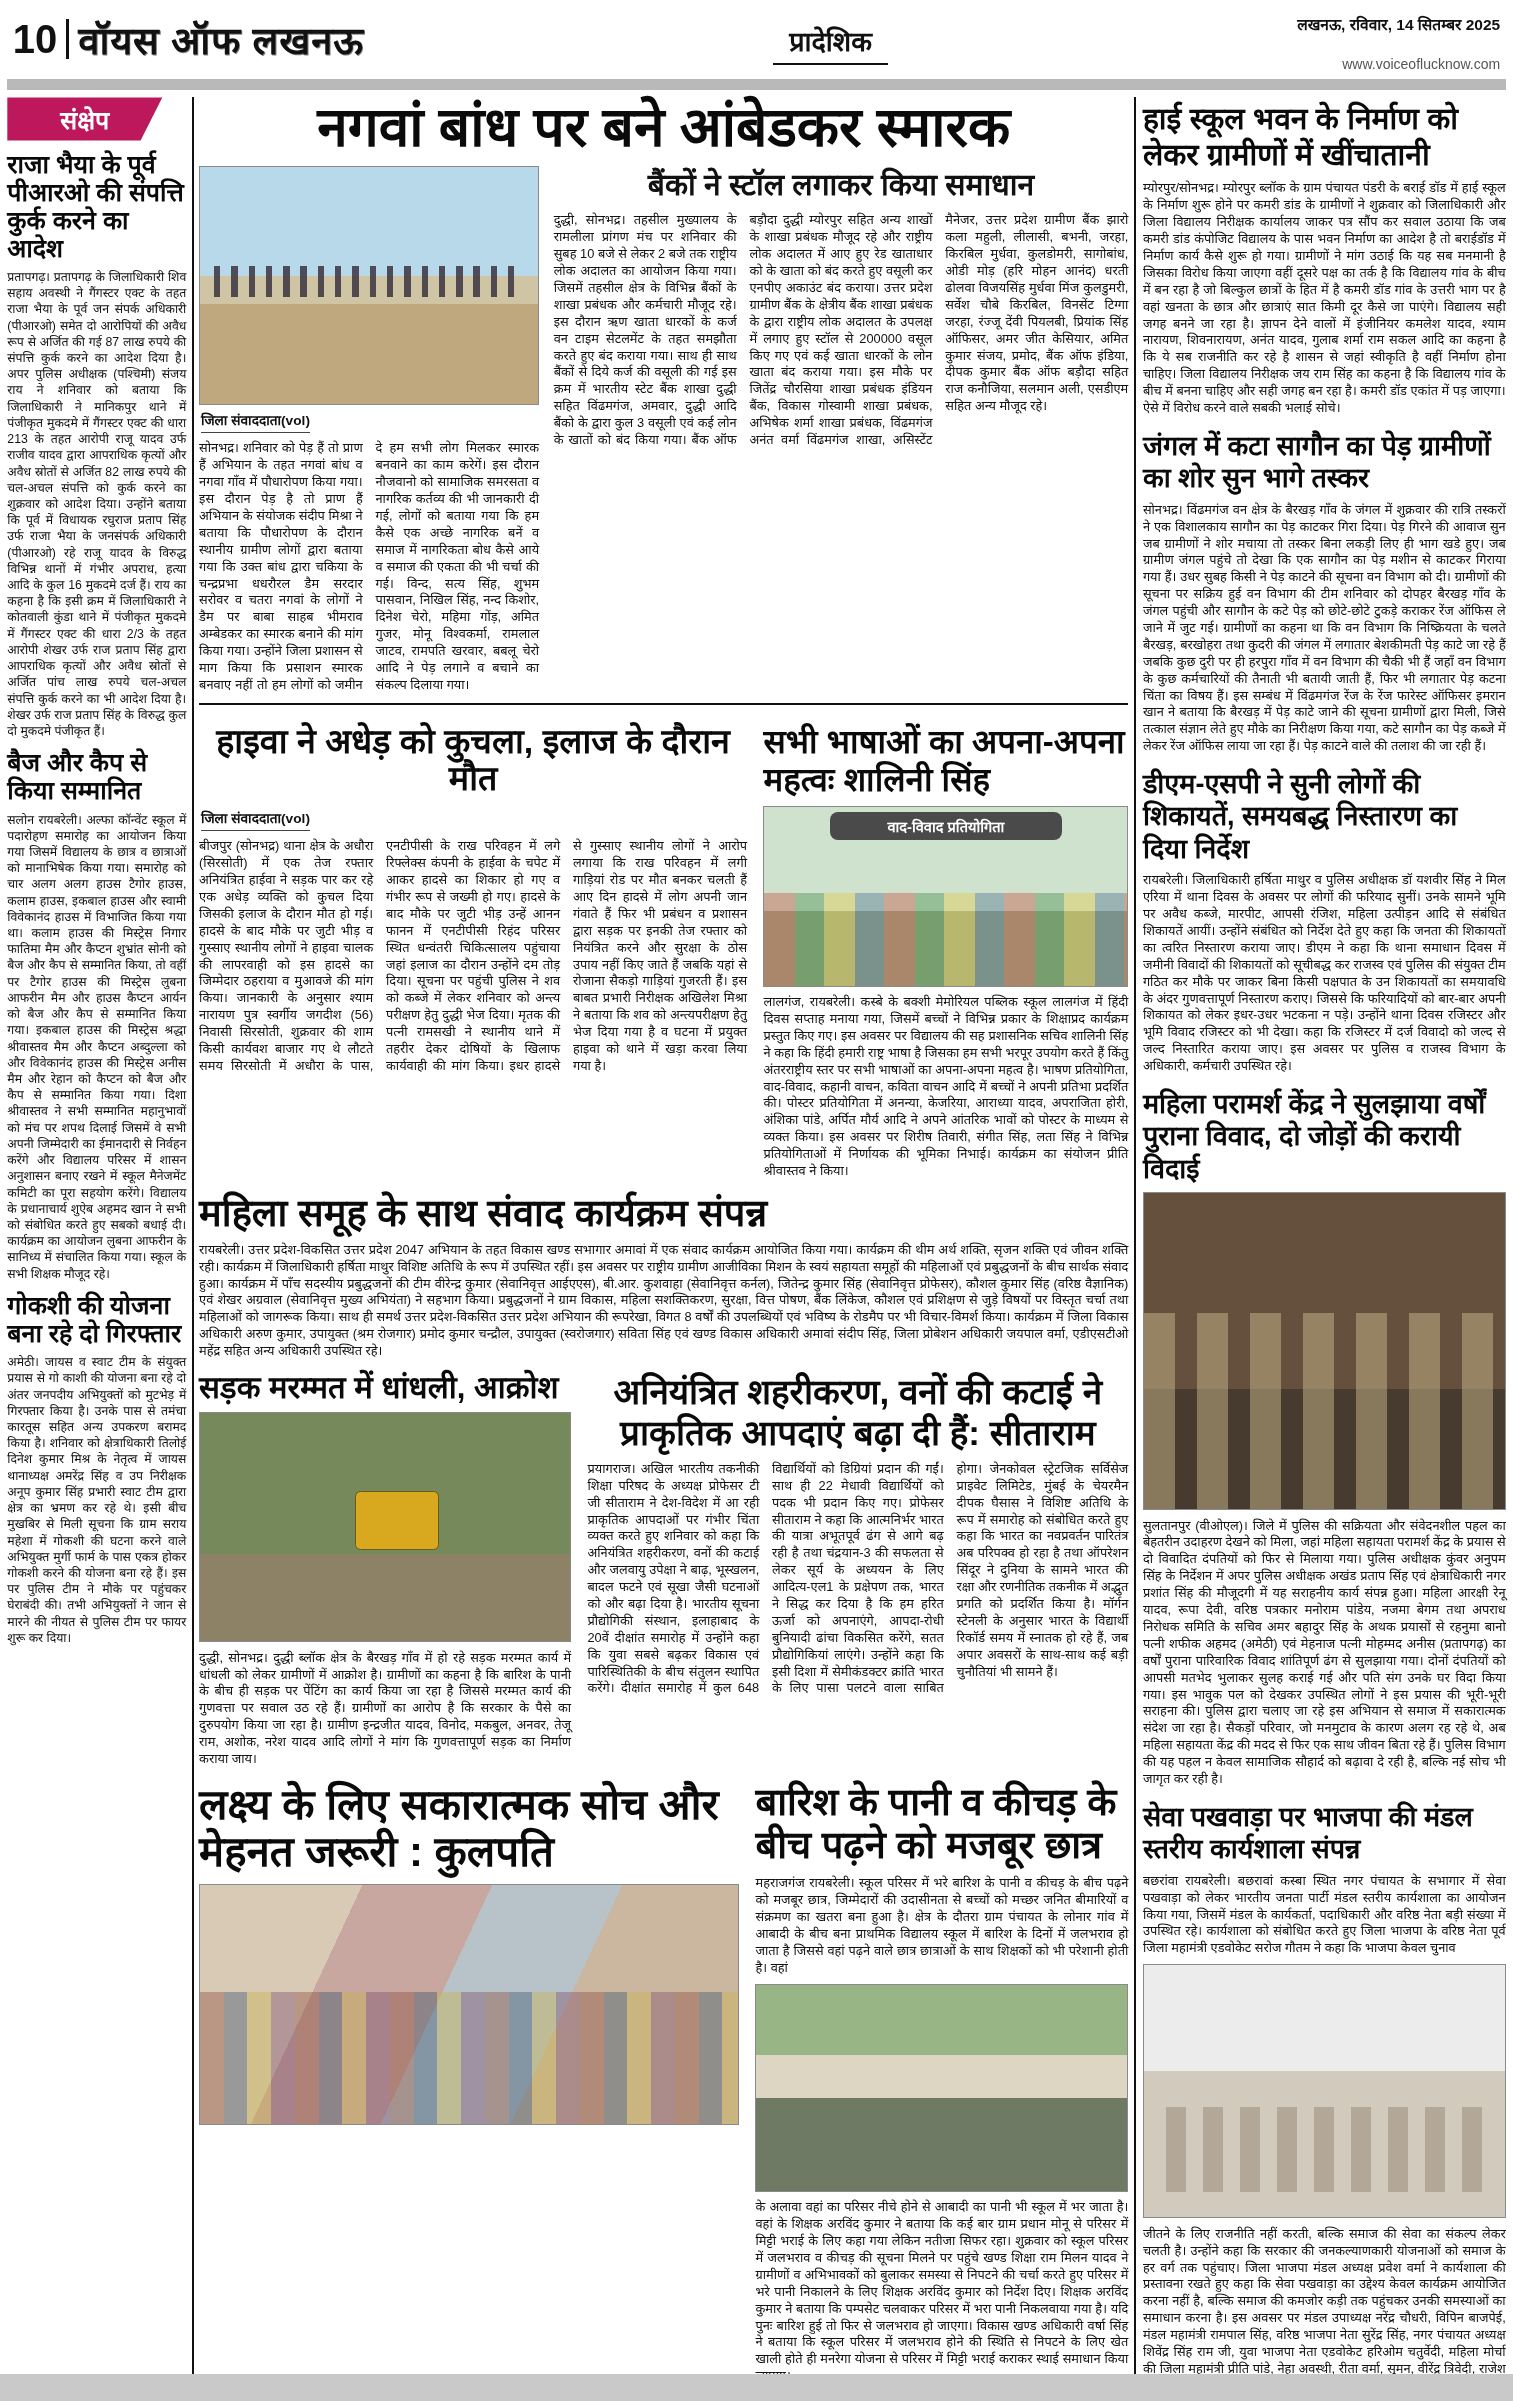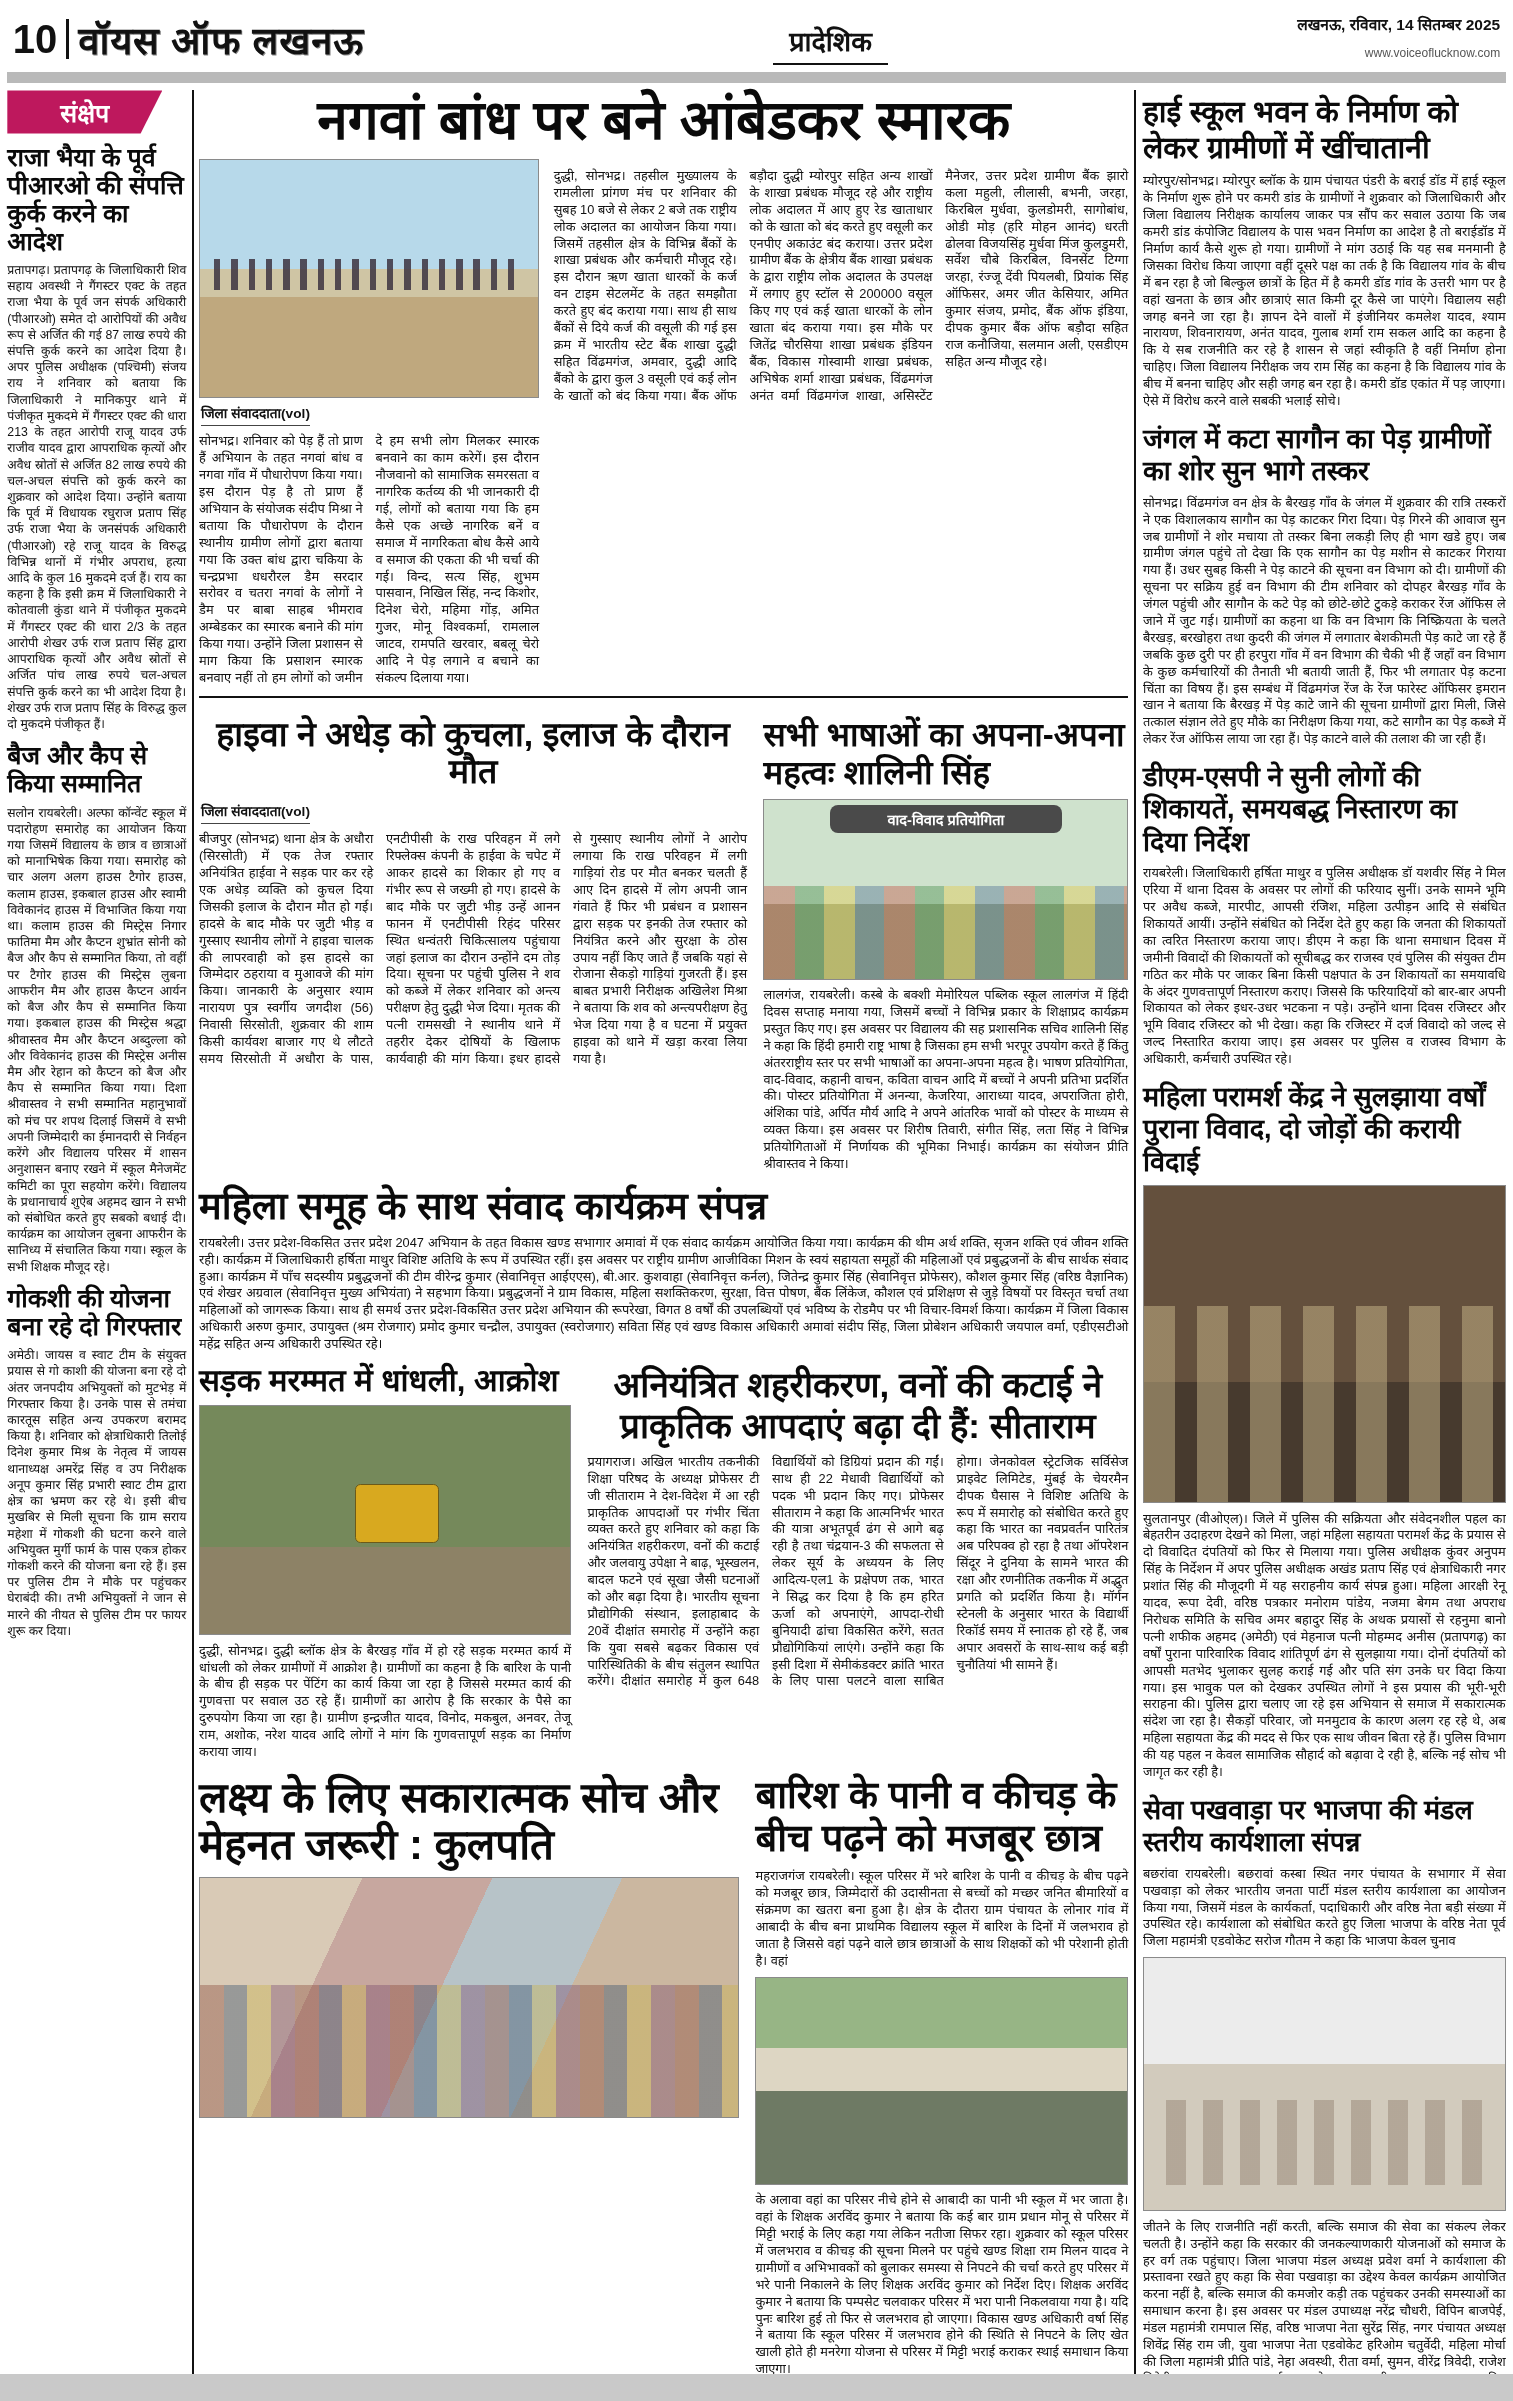--- a/index.html
+++ b/index.html
@@ -7,21 +7,21 @@
         font-family:"Liberation Sans","DejaVu Sans",sans-serif;position:relative;overflow:hidden;
         box-sizing:border-box;padding:5.5px 7.3px 0 7.3px;}
   
   .masthead{display:flex;align-items:flex-start;justify-content:space-between;padding:7.3px 5.5px 1.8px 5.5px;}
   .mh-left{display:flex;align-items:center;gap:9px;}
   .page-num{font-size:40px;font-weight:bold;line-height:1;padding-right:9px;border-right:3.7px solid #111;}
   .paper-name{font-size:38px;font-weight:900;margin:0;letter-spacing:0.9px;text-shadow:0.9px 0.9px 0 #888;}
   .mh-center{font-size:27px;font-weight:900;border-bottom:2.7px double #111;padding:3.7px 16.4px;margin-top:5.5px;}
   .mh-right{text-align:right;}
   .dateline{font-size:15.5px;font-weight:bold;}
-  .website{font-size:12px;color:#555;margin-top:11px;}
+  .website{font-size:14px;color:#555;margin-top:21px;}
   .gray-rule{height:11px;background:#b9b9b9;margin:5.5px 0 7.3px 0;}
   
   .content{display:flex;align-items:stretch;}
   .leftmain{width:1121px;flex:0 0 auto;display:flex;flex-direction:column;}
   .vrule{width:1.8px;background:#111;margin:0 5.5px;flex:0 0 auto;}
   .rightcol{flex:1 1 auto;min-width:0;padding-left:1.8px;}
   .topgrid{display:flex;align-items:stretch;}
   .sidebar{width:179px;flex:0 0 auto;}
   .center{flex:1 1 auto;min-width:0;}
   
@@ -140,20 +140,21 @@
 
           <article>
             <h2 class="lead-headline">नगवां बांध पर बने आंबेडकर स्मारक</h2>
             <div class="lead-row">
               <div class="lead-left">
                 <div class="photo photo-dam"></div>
                 <div class="byline">जिला संवाददाता(vol)</div>
                 <div class="body cols-2">सोनभद्र। शनिवार को पेड़ हैं तो प्राण हैं अभियान के तहत नगवां बांध व नगवा गाँव में पौधारोपण किया गया। इस दौरान पेड़ है तो प्राण हैं अभियान के संयोजक संदीप मिश्रा ने बताया कि पौधारोपण के दौरान स्थानीय ग्रामीण लोगों द्वारा बताया गया कि उक्त बांध द्वारा चकिया के चन्द्रप्रभा धधरौरल डैम सरदार सरोवर व चतरा नगवां के लोगों ने डैम पर बाबा साहब भीमराव अम्बेडकर का स्मारक बनाने की मांग किया गया। उन्होंने जिला प्रशासन से माग किया कि प्रसाशन स्मारक बनवाए नहीं तो हम लोगों को जमीन दे हम सभी लोग मिलकर स्मारक बनवाने का काम करेगें। इस दौरान नौजवानो को सामाजिक समरसता व नागरिक कर्तव्य की भी जानकारी दी गई, लोगों को बताया गया कि हम कैसे एक अच्छे नागरिक बनें व समाज में नागरिकता बोध कैसे आये व समाज की एकता की भी चर्चा की गई। विन्द, सत्य सिंह, शुभम पासवान, निखिल सिंह, नन्द किशोर, दिनेश चेरो, महिमा गोंड़, अमित गुजर, मोनू विश्वकर्मा, रामलाल जाटव, रामपति खरवार, बबलू चेरो आदि ने पेड़ लगाने व बचाने का संकल्प दिलाया गया।</div>
               </div>
               <div class="lead-right">
+                <div class="lead-subhead">बैंकों ने स्टॉल लगाकर किया समाधान</div>
                 <div class="body cols-3">दुद्धी, सोनभद्र। तहसील मुख्यालय के रामलीला प्रांगण मंच पर शनिवार की सुबह 10 बजे से लेकर 2 बजे तक राष्ट्रीय लोक अदालत का आयोजन किया गया। जिसमें तहसील क्षेत्र के विभिन्न बैंकों के शाखा प्रबंधक और कर्मचारी मौजूद रहे। इस दौरान ऋण खाता धारकों के कर्ज वन टाइम सेटलमेंट के तहत समझौता करते हुए बंद कराया गया। साथ ही साथ बैंकों से दिये कर्ज की वसूली की गई इस क्रम में भारतीय स्टेट बैंक शाखा दुद्धी सहित विंढमगंज, अमवार, दुद्धी आदि बैंको के द्वारा कुल 3 वसूली एवं कई लोन के खातों को बंद किया गया। बैंक ऑफ बड़ौदा दुद्धी म्योरपुर सहित अन्य शाखों के शाखा प्रबंधक मौजूद रहे और राष्ट्रीय लोक अदालत में आए हुए रेड खाताधार को के खाता को बंद करते हुए वसूली कर एनपीए अकाउंट बंद कराया। उत्तर प्रदेश ग्रामीण बैंक के क्षेत्रीय बैंक शाखा प्रबंधक के द्वारा राष्ट्रीय लोक अदालत के उपलक्ष में लगाए हुए स्टॉल से 200000 वसूल किए गए एवं कई खाता धारकों के लोन खाता बंद कराया गया। इस मौके पर जितेंद्र चौरसिया शाखा प्रबंधक इंडियन बैंक, विकास गोस्वामी शाखा प्रबंधक, अभिषेक शर्मा शाखा प्रबंधक, विंढमगंज अनंत वर्मा विंढमगंज शाखा, असिस्टेंट मैनेजर, उत्तर प्रदेश ग्रामीण बैंक झारो कला महुली, लीलासी, बभनी, जरहा, किरबिल मुर्धवा, कुलडोमरी, सागोबांध, ओडी मोड़ (हरि मोहन आनंद) धरती ढोलवा विजयसिंह मुर्धवा मिंज कुलडुमरी, सर्वेश चौबे किरबिल, विनसेंट टिग्गा जरहा, रंज्जू देंवी पियलबी, प्रियांक सिंह ऑफिसर, अमर जीत केसियार, अमित कुमार संजय, प्रमोद, बैंक ऑफ इंडिया, दीपक कुमार बैंक ऑफ बड़ौदा सहित राज कनौजिया, सलमान अली, एसडीएम सहित अन्य मौजूद रहे।</div>
               </div>
             </div>
           </article>
 
           <div class="hrule"></div>
 
           <div class="band">
             <article class="haiwa-block">
               <h3 class="h-haiwa">हाइवा ने अधेड़ को कुचला, इलाज के दौरान मौत</h3>

